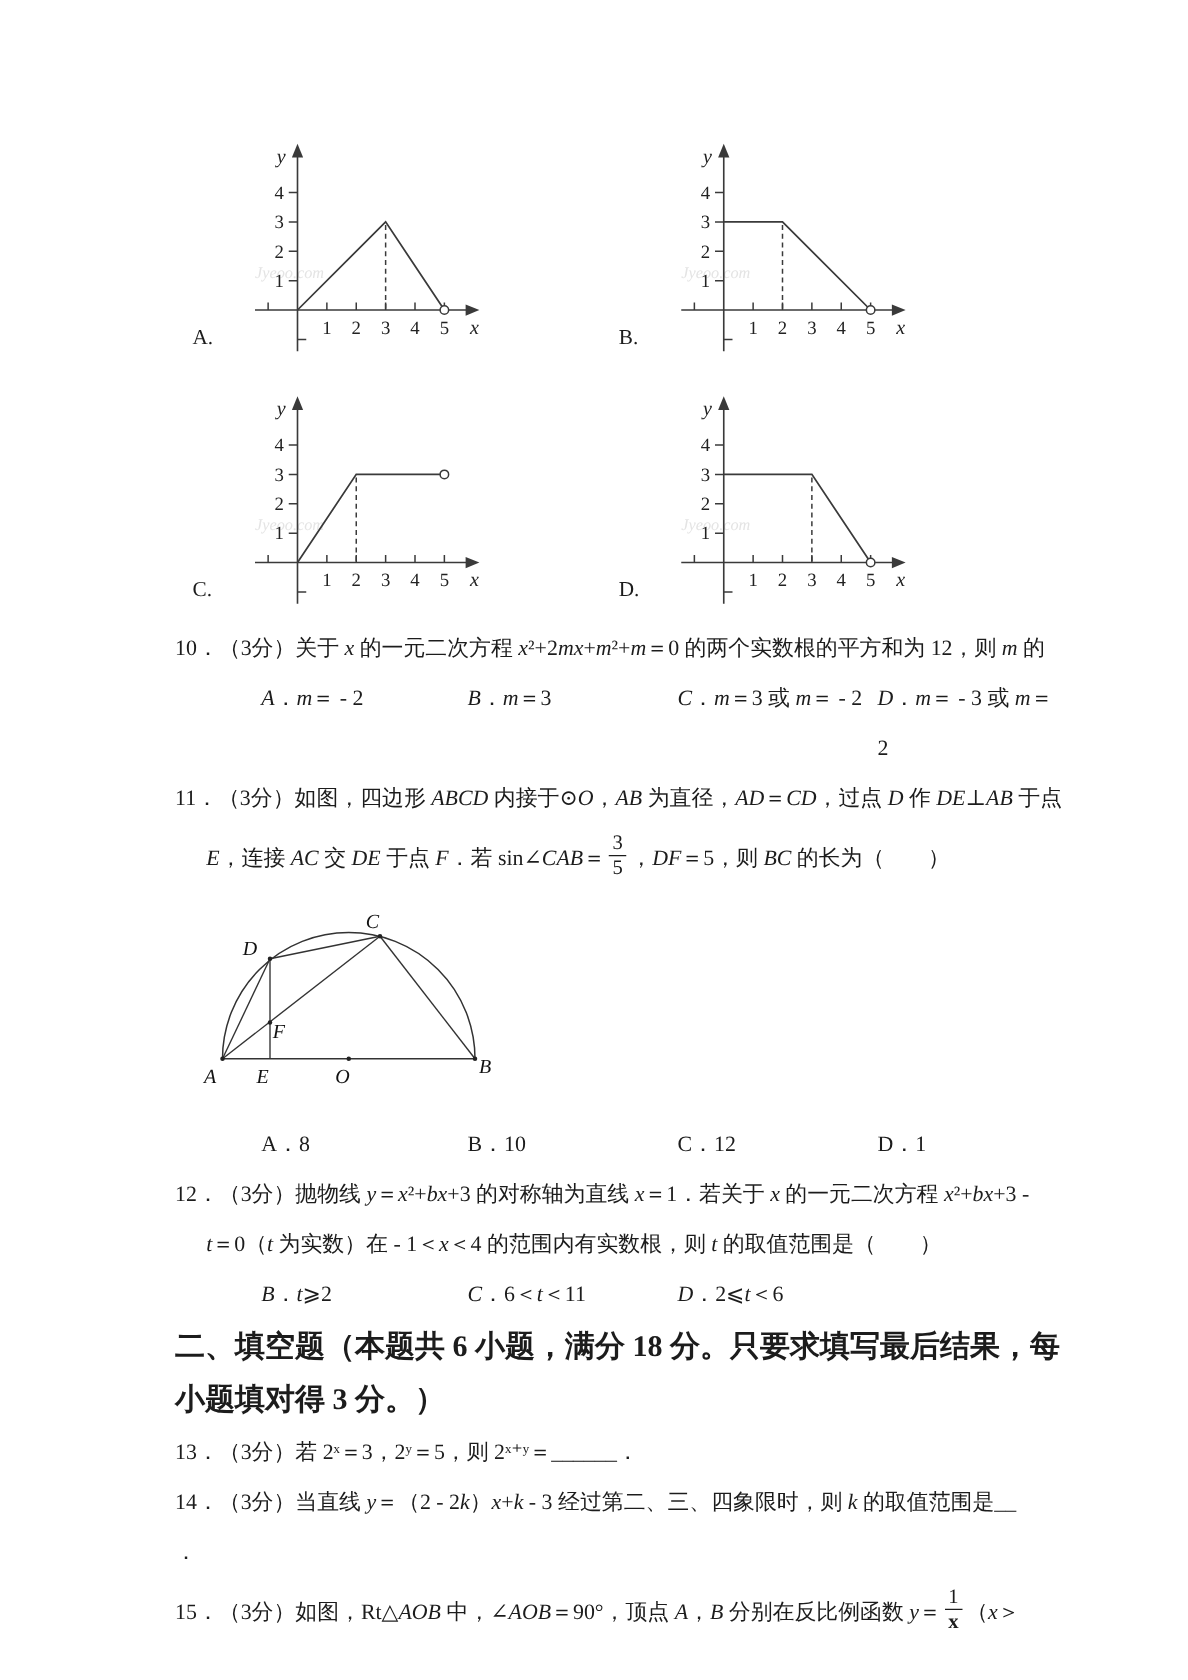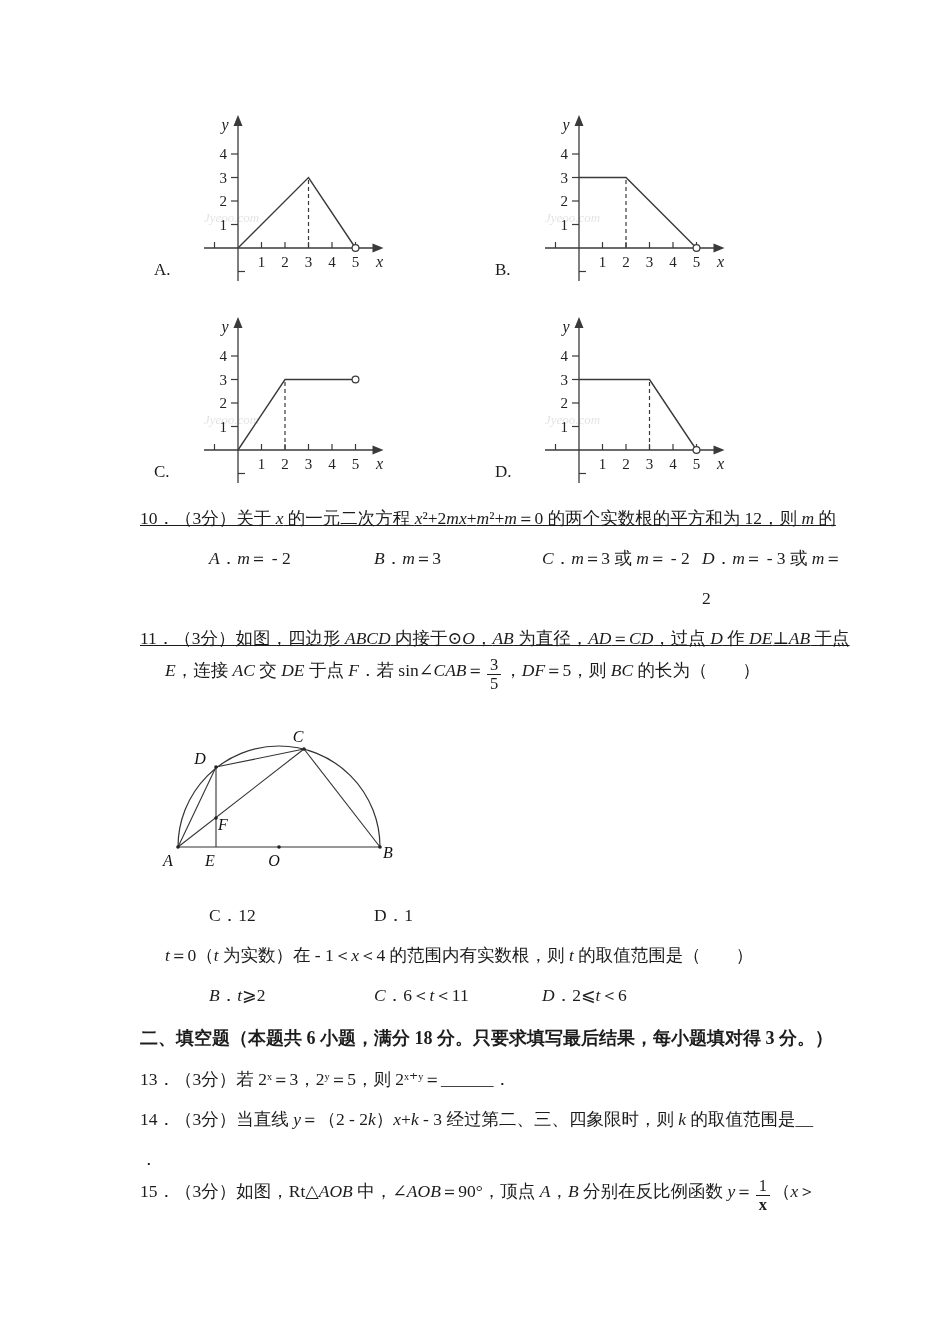--- a/index.html
+++ b/index.html
@@ -15,27 +15,27 @@
   }
   
   .graph-row{display:flex;gap:88px;margin-left:12px;}
   .graph-row + .graph-row{margin-top:6px;}
   .gblock{position:relative;margin-left:38px;}
   .glabel{position:absolute;left:-36px;bottom:16px;font-size:17px;}
   .gsvg{display:block;}
   
   .q{padding-left:25px;}
   .qline{line-height:40px;min-height:40px;}
-  .first{text-indent:-25px;text-decoration:underline;}
+  .first{text-indent:-25px;}
   .opts{display:grid;grid-template-columns:165px 168px 160px auto;line-height:40px;margin-left:44px;}
-  .sec-title{font-weight:bold;line-height:42px;margin-top:2px;font-size:18px;}
+  .sec-title{font-weight:bold;line-height:42px;margin-top:2px;font-size:24px;}
   .frac{display:inline-flex;flex-direction:column;align-items:center;vertical-align:middle;margin:0 3px;line-height:1.12;font-size:16.5px;position:relative;top:-2px;}
   .frac .num{border-bottom:1.3px solid #1c1c1c;padding:0 3px;}
   .frac .den{padding:0 3px;}
-  .fracline{display:flex;min-height:56px;line-height:normal;}
+  .fracline{display:flex;align-items:center;min-height:56px;line-height:normal;}
   .figwrap{margin:6px 0 10px 0;}
   i{font-style:italic;}
 </style>
 </head>
 <body>
 
 <div class="page">
 
   <div class="graph-row">
     <div class="gblock">
@@ -221,26 +221,29 @@
           <text x="28" y="146" font-family="&quot;Liberation Serif&quot;,&quot;DejaVu Serif&quot;,serif" font-size="16" fill="#111" text-anchor="middle" font-style="italic">A</text>
           <text x="70" y="146" font-family="&quot;Liberation Serif&quot;,&quot;DejaVu Serif&quot;,serif" font-size="16" fill="#111" text-anchor="middle" font-style="italic">E</text>
           <text x="134" y="146" font-family="&quot;Liberation Serif&quot;,&quot;DejaVu Serif&quot;,serif" font-size="16" fill="#111" text-anchor="middle" font-style="italic">O</text>
           <text x="248" y="138" font-family="&quot;Liberation Serif&quot;,&quot;DejaVu Serif&quot;,serif" font-size="16" fill="#111" text-anchor="middle" font-style="italic">B</text>
           <text x="60" y="44" font-family="&quot;Liberation Serif&quot;,&quot;DejaVu Serif&quot;,serif" font-size="16" fill="#111" text-anchor="middle" font-style="italic">D</text>
           <text x="158" y="22" font-family="&quot;Liberation Serif&quot;,&quot;DejaVu Serif&quot;,serif" font-size="16" fill="#111" text-anchor="middle" font-style="italic">C</text>
           <text x="83" y="110" font-family="&quot;Liberation Serif&quot;,&quot;DejaVu Serif&quot;,serif" font-size="16" fill="#111" text-anchor="middle" font-style="italic">F</text>
         </svg>
     </div>
     <div class="opts">
+      <span>A．8</span>
+      <span>B．10</span>
       <span>C．12</span>
       <span>D．1</span>
     </div>
   </div>
 
   <div class="q">
+    <div class="qline first">12．（3分）抛物线 <i>y</i>＝<i>x</i>²+<i>bx</i>+3 的对称轴为直线 <i>x</i>＝1．若关于 <i>x</i> 的一元二次方程 <i>x</i>²+<i>bx</i>+3 -</div>
     <div class="qline"><i>t</i>＝0（<i>t</i> 为实数）在 - 1＜<i>x</i>＜4 的范围内有实数根，则 <i>t</i> 的取值范围是（　　）</div>
     <div class="opts">
       <span><i>B</i>．<i>t</i>⩾2</span>
       <span><i>C</i>．6＜<i>t</i>＜11</span>
       <span><i>D</i>．2⩽<i>t</i>＜6</span>
     </div>
   </div>
 
   <div class="sec-title">二、填空题（本题共 6 小题，满分 18 分。只要求填写最后结果，每小题填对得 3 分。）</div>
 

